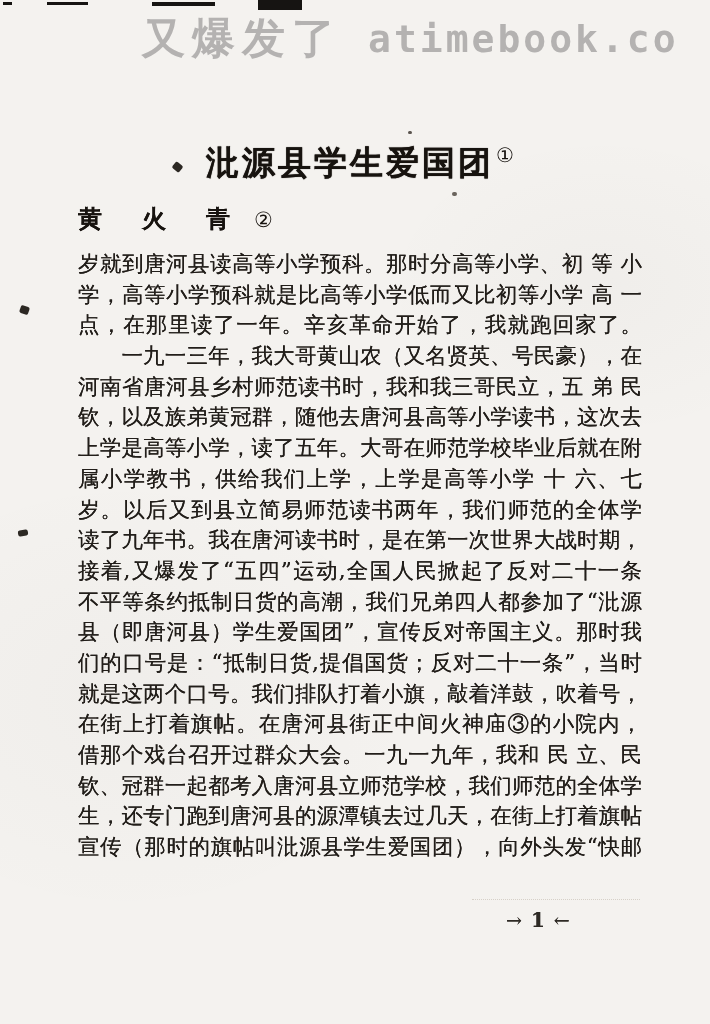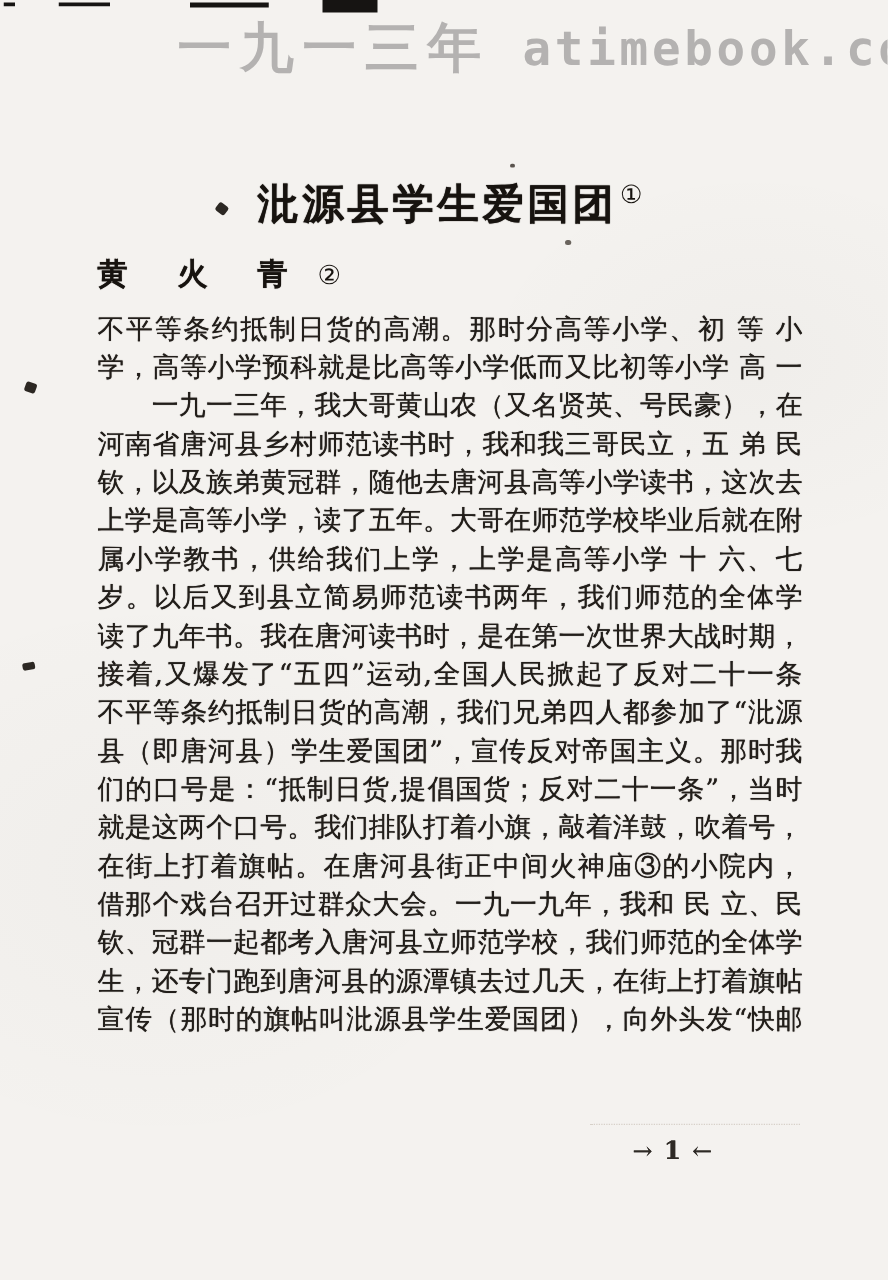--- a/index.html
+++ b/index.html
@@ -88,21 +88,21 @@
     font-size: 20px; color: #2e2a25; letter-spacing: 1px;
     text-shadow: 0 0 0.5px #2e2a25; white-space: nowrap;
   }
   .footer .num { margin: 0 8px; font-weight: bold; }
   .footer .arrow { font-size: 19px; }
 </style>
 </head>
 <body>
 
 <div class="watermark">
-  <span class="wm-cn">一九一三年</span>
+  <span class="wm-cn">又爆发了</span>
   <span class="wm-en">atimebook.co</span>
 </div>
 
 <div class="mark m1"></div>
 <div class="mark m2"></div>
 <div class="mark m3"></div>
 <div class="mark m4"></div>
 <div class="speck s-title"></div>
 <div class="speck s-left1"></div>
 <div class="speck s-left2"></div>
@@ -110,22 +110,23 @@
 <div class="speck s-dot2"></div>
 
 <div class="title-row">
   <span class="title-main">沘源县学生爱国团</span><span class="title-note">①</span>
 </div>
 <div class="author-row">
   <span class="author-name">黄　火　青</span><span class="author-note">②</span>
 </div>
 
 <div class="body-text">
-  <div class="line">不平等条约抵制日货的高潮。那时分高等小学、初 等 小</div>
+  <div class="line">岁就到唐河县读高等小学预科。那时分高等小学、初 等 小</div>
   <div class="line">学，高等小学预科就是比高等小学低而又比初等小学 高 一</div>
+  <div class="line">点，在那里读了一年。辛亥革命开始了，我就跑回家了。</div>
   <div class="line">　　一九一三年，我大哥黄山农（又名贤英、号民豪），在</div>
   <div class="line">河南省唐河县乡村师范读书时，我和我三哥民立，五 弟 民</div>
   <div class="line">钦，以及族弟黄冠群，随他去唐河县高等小学读书，这次去</div>
   <div class="line">上学是高等小学，读了五年。大哥在师范学校毕业后就在附</div>
   <div class="line">属小学教书，供给我们上学，上学是高等小学 十 六、七</div>
   <div class="line">岁。以后又到县立简易师范读书两年，我们师范的全体学</div>
   <div class="line">读了九年书。我在唐河读书时，是在第一次世界大战时期，</div>
   <div class="line">接着,又爆发了“五四”运动,全国人民掀起了反对二十一条</div>
   <div class="line">不平等条约抵制日货的高潮，我们兄弟四人都参加了“沘源</div>
   <div class="line">县（即唐河县）学生爱国团”，宣传反对帝国主义。那时我</div>

